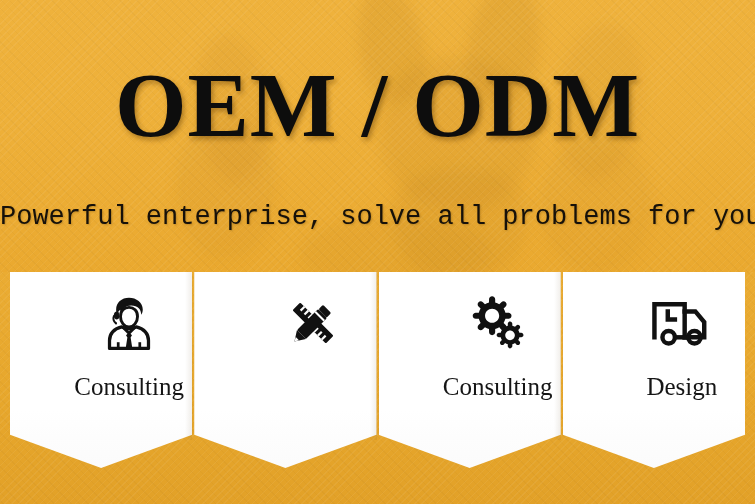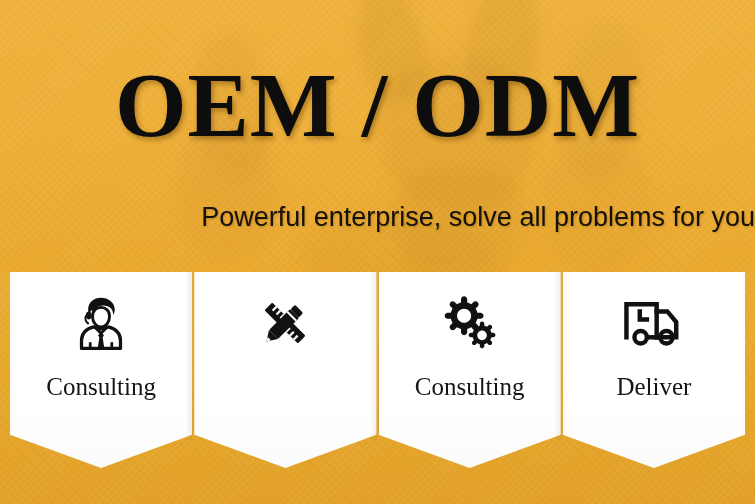--- a/index.html
+++ b/index.html
@@ -136,21 +136,21 @@
     letter-spacing: 1px;
     color: #0d0d0d;
     text-shadow: 2px 3px 5px rgba(90, 55, 5, 0.45);
     white-space: nowrap;
   }
   #subtitle {
     position: absolute;
     left: 0; top: 200px;
     width: 755px;
     text-align: right;
-    font-family: Liberation Sans, sans-serif;
+    font-family: Liberation Mono, monospace;
     font-weight: normal;
     font-size: 27px;
     line-height: 34px;
     color: #16110a;
     text-shadow: 1px 1px 2px rgba(110, 70, 10, 0.32);
     white-space: nowrap;
   }
 
   
   .lower-field {
@@ -204,20 +204,21 @@
   .card:last-child .card-seam { display: none; }
 
   .card-inner {
     position: absolute;
     left: 0; top: 0;
     width: 100%;
     height: 196px;
     display: flex;
     flex-direction: column;
     align-items: center;
+    padding-left: 28px;
   }
   .card-icon {
     margin-top: 20px;
     width: 66px;
     height: 62px;
     display: flex;
     align-items: center;
     justify-content: center;
   }
   .card-icon svg { display: block; }
@@ -359,18 +360,18 @@
               <path d="M20 15v9h8"></path>
             </g>
             <g fill="none" stroke="#111111" stroke-width="5">
               <circle cx="21" cy="44" r="7"></circle>
               <circle cx="50" cy="44" r="7"></circle>
             </g>
 
             <rect x="28" y="41.6" width="15" height="5" fill="#111111"></rect>
           </svg>
         </div>
-        <div class="card-label">Deliver</div>
+        <div class="card-label">Design</div>
       </div>
     </div>
 
   </div>
 </div>
 
 </body></html>

